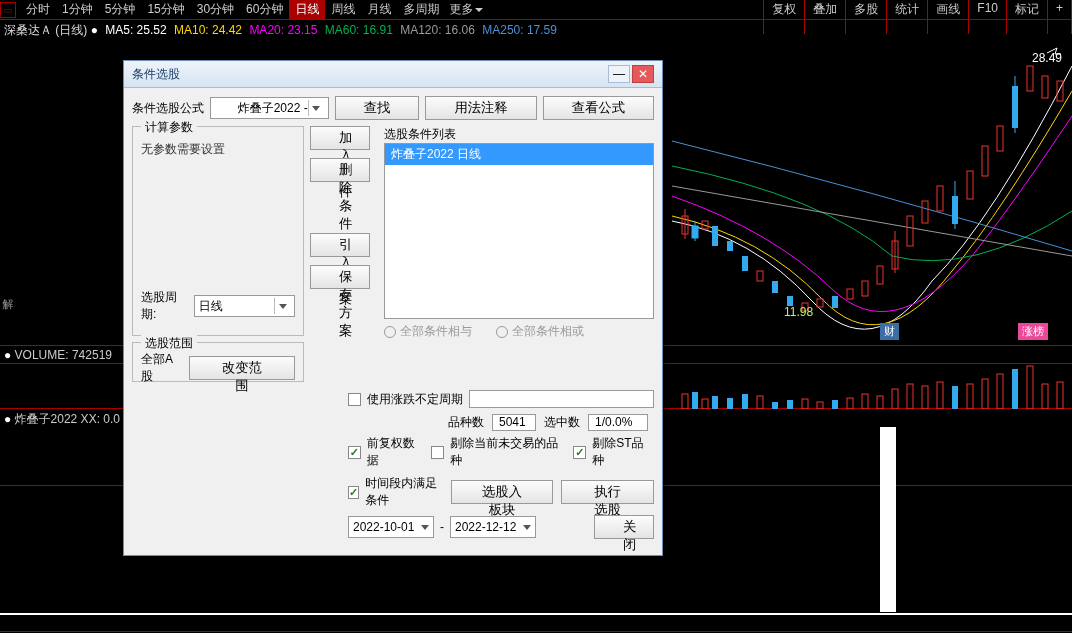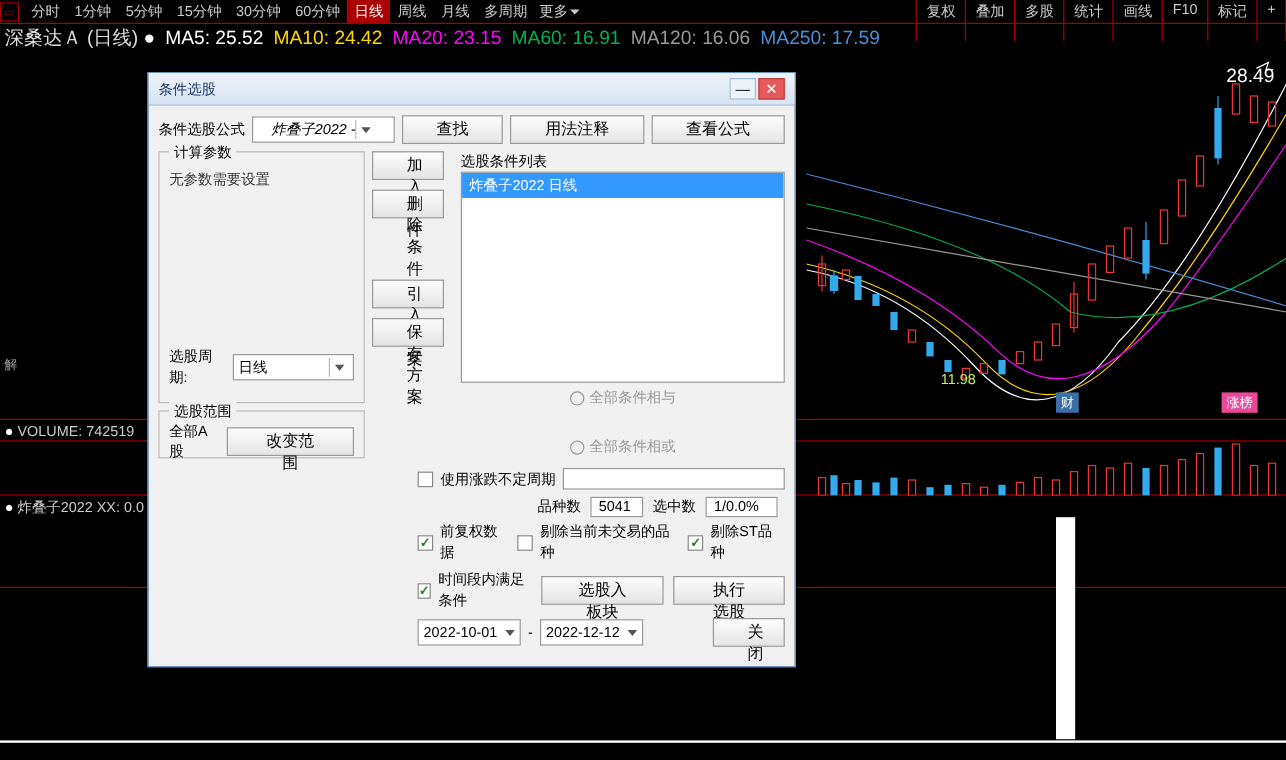--- a/index.html
+++ b/index.html
@@ -10,34 +10,34 @@
 .top-left { display: flex; align-items: center; gap: 0; }
 .time-btn { padding: 2px 6px; color: #ccc; cursor: pointer; }
 .time-btn.active { background: #a00; color: #fff; }
 .time-icon { width: 16px; height: 16px; border: 1px solid #a00; margin-right: 4px; display: inline-flex; align-items: center; justify-content: center; font-size: 9px; color: #a00; }
 .top-more { color: #ccc; padding: 2px 4px; display: flex; align-items: center; }
 .arrow-down { display: inline-block; width: 0; height: 0; border-left: 4px solid transparent; border-right: 4px solid transparent; border-top: 4px solid #ccc; margin-left: 2px; }
 .top-right { margin-left: auto; display: flex; gap: 0; border-left: 1px solid #a00; }
 .tr-btn { padding: 16px 8px; color: #ccc; border-right: 1px solid #a00; cursor: pointer; }
 
 
-.ma-line { padding: 2px 4px; color: #ccc; font-size: 16px; }
+.ma-line { padding: 2px 4px; color: #ccc; font-size: 12px; }
 .ma-title { color: #ddd; }
 .ma-dot { color: #fff; }
 .ma-label { margin-left: 4px; }
 .ma5 { color: #fff; }
 .ma10 { color: #ffd700; }
 .ma20 { color: #ff00ff; }
 .ma60 { color: #00b050; }
 .ma120 { color: #999; }
 .ma250 { color: #4a8fd8; }
 
 
 .chart-area { position: relative; width: 100%; height: 305px; background: #000; border-bottom: 1px solid #a00; }
-.price-high { position: absolute; right: 10px; top: 10px; color: #fff; font-size: 16px; }
+.price-high { position: absolute; right: 10px; top: 10px; color: #fff; font-size: 12px; }
 .price-low { position: absolute; left: 784px; top: 264px; color: #bef264; font-size: 12px; }
 .indicator-badge { position: absolute; display: inline-block; background: #3a6ea5; color: #fff; padding: 1px 4px; font-size: 11px; }
 .badge-cai { left: 880px; top: 282px; }
 .badge-bang { left: 1018px; top: 282px; background: #ec4899; }
 
 
 .vol-line { padding: 2px 4px; color: #ccc; border-bottom: 1px solid #a00; height: 18px; }
 .vol-dot { color: #fff; }
 
 
@@ -53,36 +53,36 @@
 
 .dialog { position: absolute; left: 123px; top: 60px; width: 540px; background: #f0f0f0; border: 1px solid #6b8fb5; box-shadow: 2px 2px 6px rgba(0,0,0,0.5); color: #000; font-size: 12px; }
 .dlg-title { background: linear-gradient(#eef3f9, #d6e4f2); padding: 4px 8px; display: flex; align-items: center; border-bottom: 1px solid #a6bcd6; }
 .dlg-title-text { color: #1a3c66; }
 .dlg-controls { margin-left: auto; display: flex; gap: 2px; }
 .dlg-ctrl { width: 22px; height: 18px; border: 1px solid #a6bcd6; text-align: center; line-height: 16px; cursor: pointer; background: #eef3f9; font-size: 12px; }
 .dlg-close { background: #e45a5a; border-color: #c04040; color: #fff; font-family: Arial; }
 .dlg-body { padding: 8px; }
 .dlg-row { display: flex; align-items: center; gap: 6px; margin-bottom: 6px; }
 .dlg-label { color: #000; }
-.dlg-combo { flex: 1; height: 22px; border: 1px solid #999; background: #fff; padding: 2px 4px; display: flex; align-items: center; justify-content: center; font-style: italic; }
+.dlg-combo { flex: 1; height: 22px; border: 1px solid #999; background: #fff; padding: 2px 4px; display: flex; align-items: center; justify-content: flex-end; }
 .dlg-btn { height: 24px; padding: 2px 28px; border: 1px solid #999; background: linear-gradient(#fcfcfc,#e4e4e4); cursor: pointer; }
 .dlg-btn-wide { width: 60px; text-align: center; }
 .dlg-fieldset { border: 1px solid #bbb; padding: 8px; margin-bottom: 6px; position: relative; }
 .dlg-fieldset-title { position: absolute; top: -8px; left: 8px; background: #f0f0f0; padding: 0 4px; }
 .dlg-cols { display: flex; gap: 6px; }
 .dlg-left { width: 172px; }
 .dlg-middle { width: 68px; display: flex; flex-direction: column; gap: 8px; }
 .dlg-right { flex: 1; }
 .dlg-listbox { border: 1px solid #999; background: #fff; height: 176px; overflow: auto; }
 .dlg-listitem { padding: 2px 6px; }
 .dlg-listitem.selected { background: #3399ff; color: #fff; }
 .dlg-param-text { padding: 6px 0; color: #333; }
 .dlg-period-row { display: flex; align-items: center; gap: 6px; margin-top: 125px; padding-top:0;}
 .dlg-period-combo { width: 110px; height: 22px; border: 1px solid #999; background: #fff; padding: 2px 4px; display: flex; align-items: center; justify-content: space-between; }
-.dlg-radio-row { display: flex; gap: 24px; margin-top: 4px; color: #999; align-items: center; flex-direction: column;}
+.dlg-radio-row { display: flex; gap: 24px; margin-top: 4px; color: #999; align-items: center;}
 .dlg-radio { display: flex; align-items: center; gap: 4px; }
 .dlg-radio-circle { width: 12px; height: 12px; border: 1px solid #999; border-radius: 50%; }
 .dlg-warning { color: #d00; margin-left: auto; }
 .dlg-bottom { padding: 2px 0;}
 .dlg-check { width: 13px; height: 13px; border: 1px solid #888; background: #fff; display: inline-flex; align-items: center; justify-content: center; color: #2a7d2a; font-size: 11px; font-weight: bold; }
 .dlg-textfield { border: 1px solid #999; background: #fff; height: 18px; flex: 1; }
 .dlg-stats { display: flex; gap: 8px; padding-left: 80px; margin: 4px 0; }
 .dlg-date { width: 86px; border: 1px solid #999; background: #fff; padding: 2px 4px; display: flex; justify-content: space-between; height: 22px; align-items: center; }
 .dlg-actions { display: flex; gap: 8px; margin-left: auto; }
 .triangle-down { width: 0; height: 0; border-left: 4px solid transparent; border-right: 4px solid transparent; border-top: 5px solid #555; }

